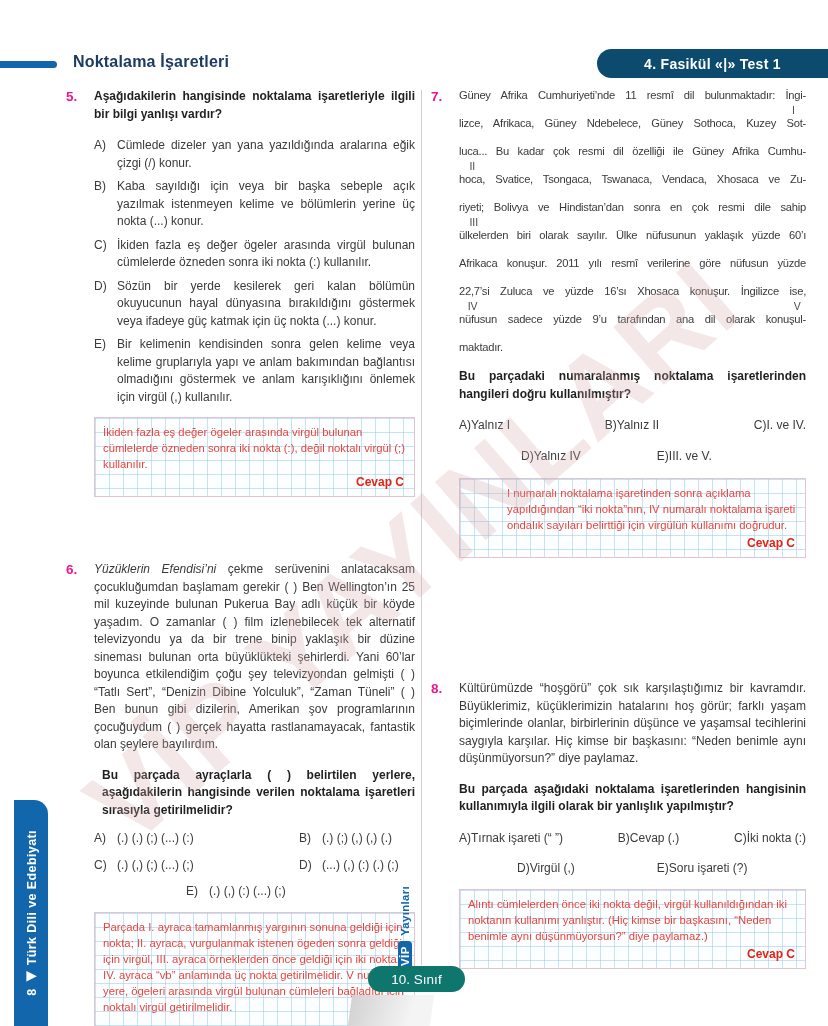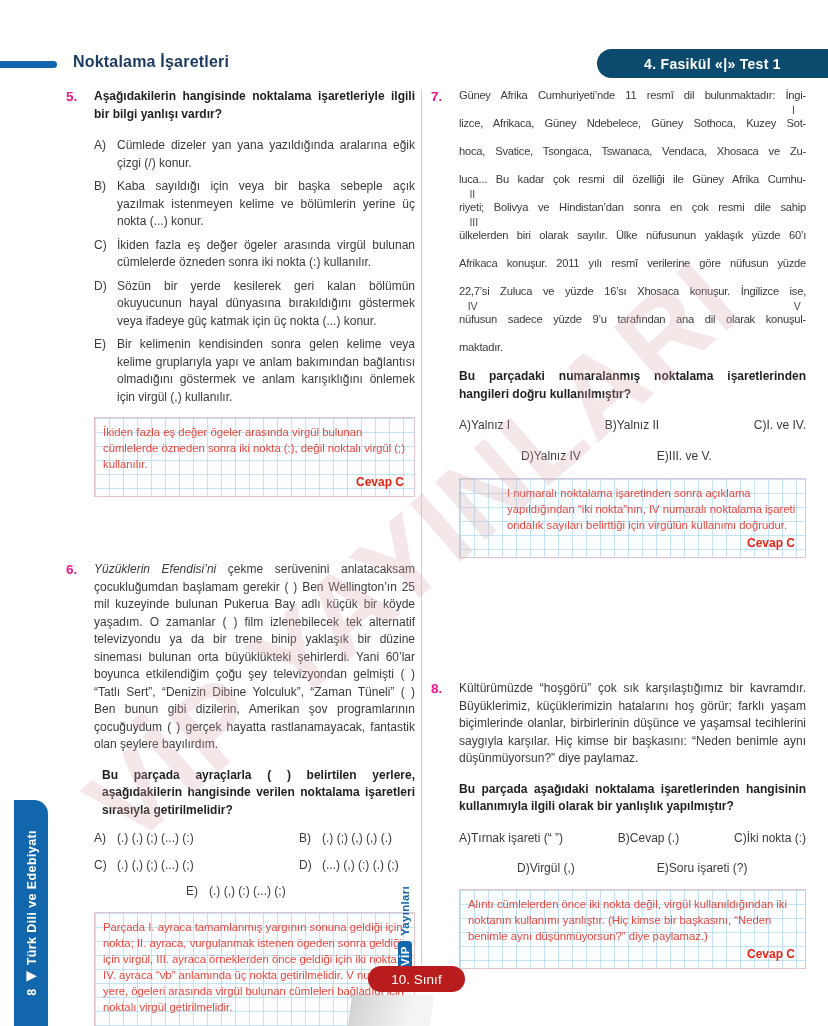--- a/index.html
+++ b/index.html
@@ -71,21 +71,21 @@
     color:#fff;font-weight:bold;font-size:12.5px;letter-spacing:.4px;white-space:nowrap;
   }
   .vip{position:absolute;left:398px;top:886px;display:flex;flex-direction:column;align-items:center;z-index:3;}
   .vip-name{writing-mode:vertical-rl;transform:rotate(180deg);color:#1266ab;font-size:11.5px;font-weight:bold;letter-spacing:.3px;}
   .vip-chip{
     writing-mode:vertical-rl;transform:rotate(180deg);
     background:#1266ab;color:#fff;font-weight:bold;font-size:11.5px;
     padding:5px 1px;border-radius:4px;margin-top:5px;letter-spacing:.5px;
   }
   .grade-badge{
-    position:absolute;left:368px;top:966px;width:97px;height:26px;background:#b91c1c;border-radius:13px;
+    position:absolute;left:368px;top:966px;width:97px;height:26px;background:#0f766e;border-radius:13px;
     color:#fff;display:flex;align-items:center;justify-content:center;font-size:13.5px;z-index:3;
   }
   .ribbon{
     position:absolute;left:350px;top:995px;width:82px;height:31px;
     background:linear-gradient(100deg,#d2d2d2,#f4f4f4 75%);
     transform:skewX(-8deg);z-index:2;
   }
   .watermark{
     position:absolute;left:62px;top:772px;transform:rotate(-41deg);transform-origin:0 0;
     font-size:112px;font-weight:bold;white-space:nowrap;letter-spacing:2px;
@@ -179,25 +179,25 @@
     <div class="qbody">
       <div>
         <div class="q7line">
             <span class="ltxt">Güney Afrika Cumhuriyeti’nde 11 resmî dil bulunmaktadır: İngi-</span>
             <span class="q7marker" style="left:96%">I</span>
           </div>
         <div class="q7line">
             <span class="ltxt">lizce, Afrikaca, Güney Ndebelece, Güney Sothoca, Kuzey Sot-</span>
           </div>
         <div class="q7line">
-            <span class="ltxt">hoca, Svatice, Tsongaca, Tswanaca, Vendaca, Xhosaca ve Zu-</span>
-          </div>
-        <div class="q7line">
             <span class="ltxt">luca... Bu kadar çok resmi dil özelliği ile Güney Afrika Cumhu-</span>
             <span class="q7marker" style="left:3%">II</span>
+          </div>
+        <div class="q7line">
+            <span class="ltxt">hoca, Svatice, Tsongaca, Tswanaca, Vendaca, Xhosaca ve Zu-</span>
           </div>
         <div class="q7line">
             <span class="ltxt">riyeti; Bolivya ve Hindistan’dan sonra en çok resmi dile sahip</span>
             <span class="q7marker" style="left:3%">III</span>
           </div>
         <div class="q7line">
             <span class="ltxt">ülkelerden biri olarak sayılır. Ülke nüfusunun yaklaşık yüzde 60’ı</span>
           </div>
         <div class="q7line">
             <span class="ltxt">Afrikaca konuşur. 2011 yılı resmî verilerine göre nüfusun yüzde</span>

